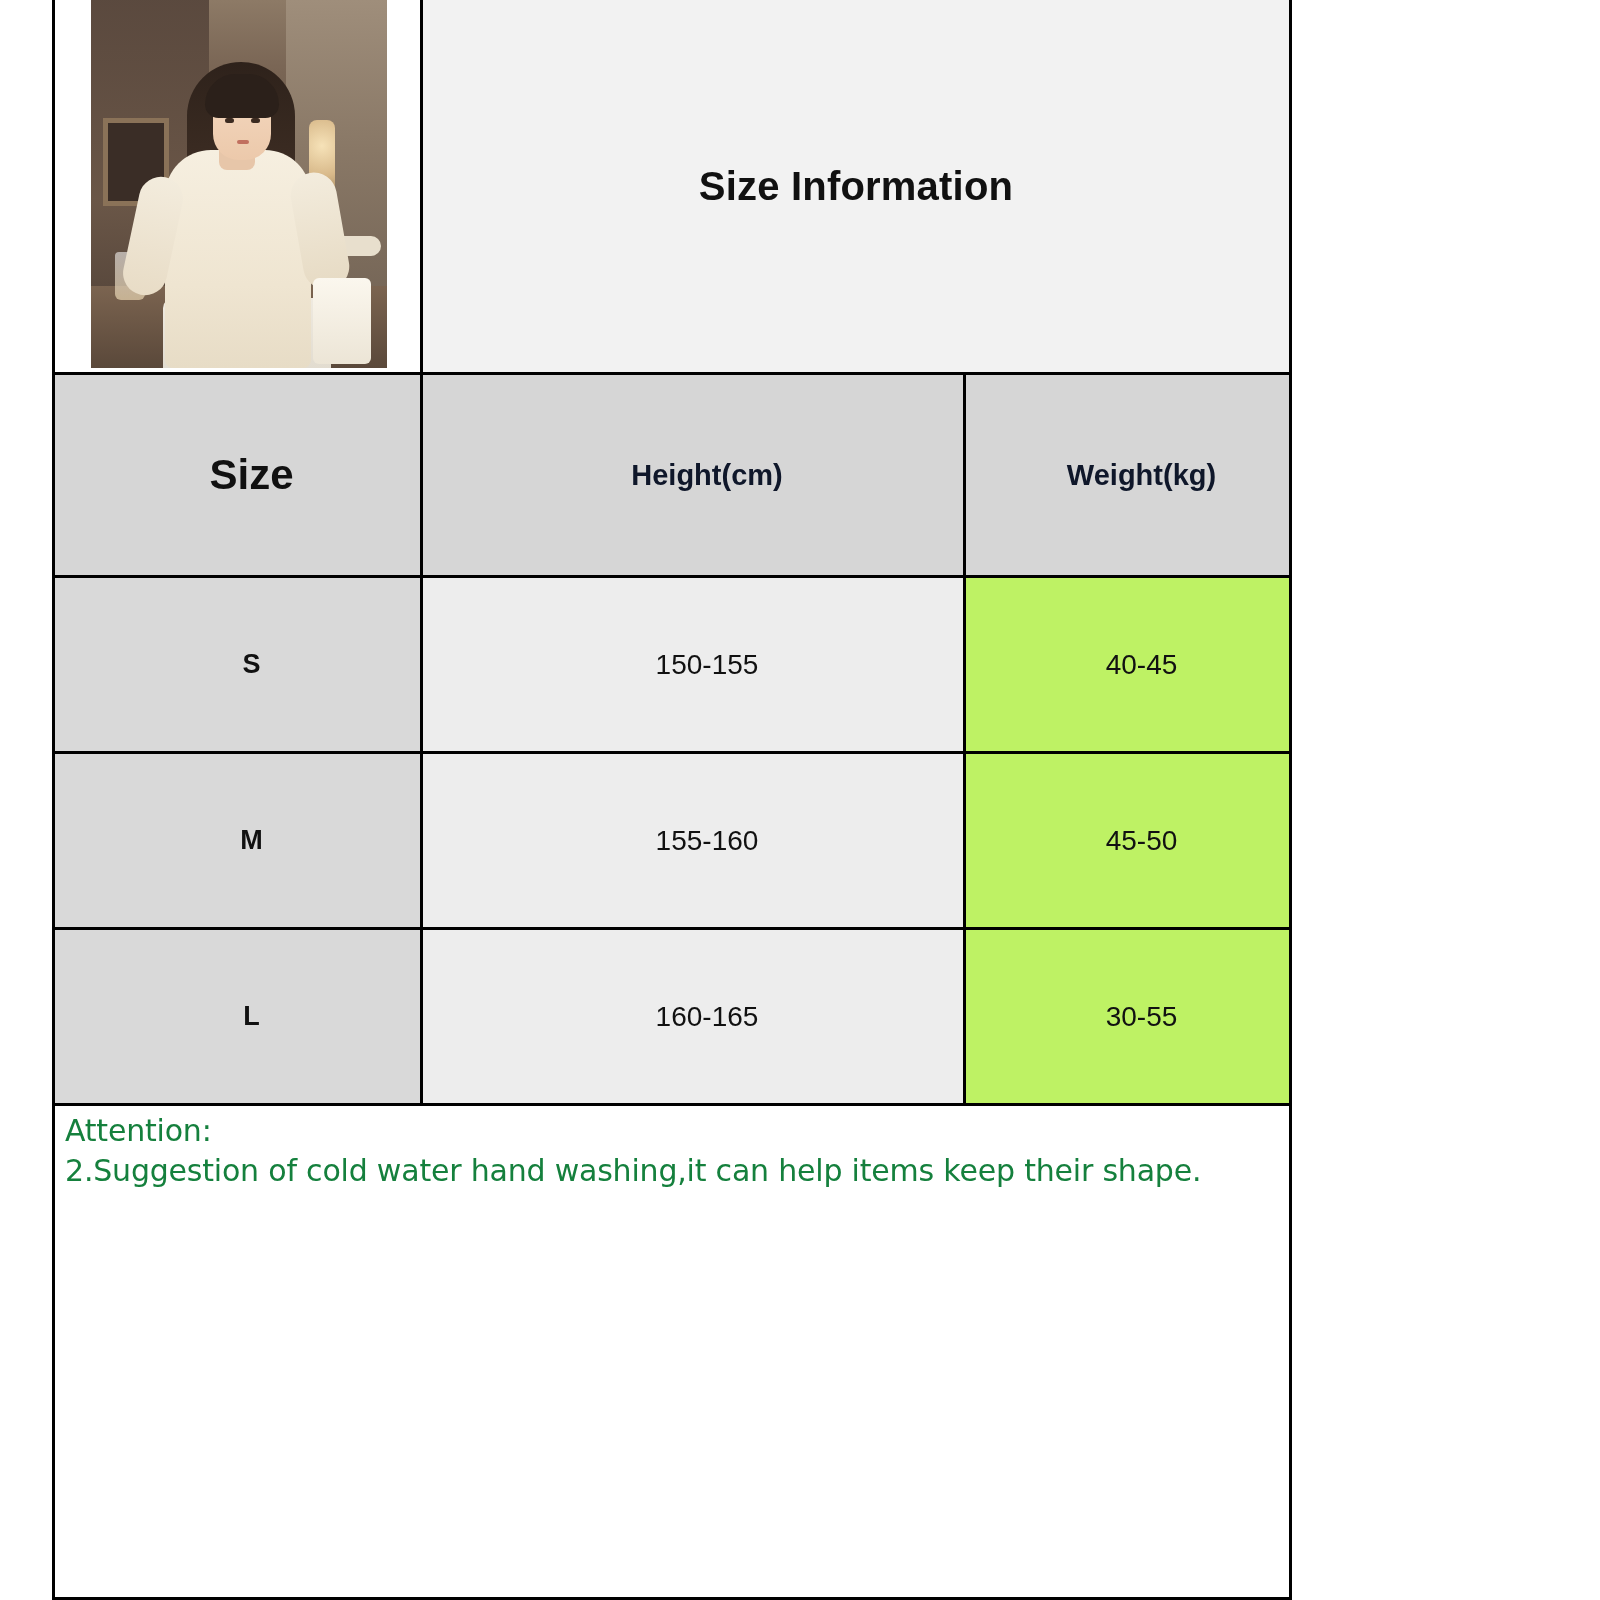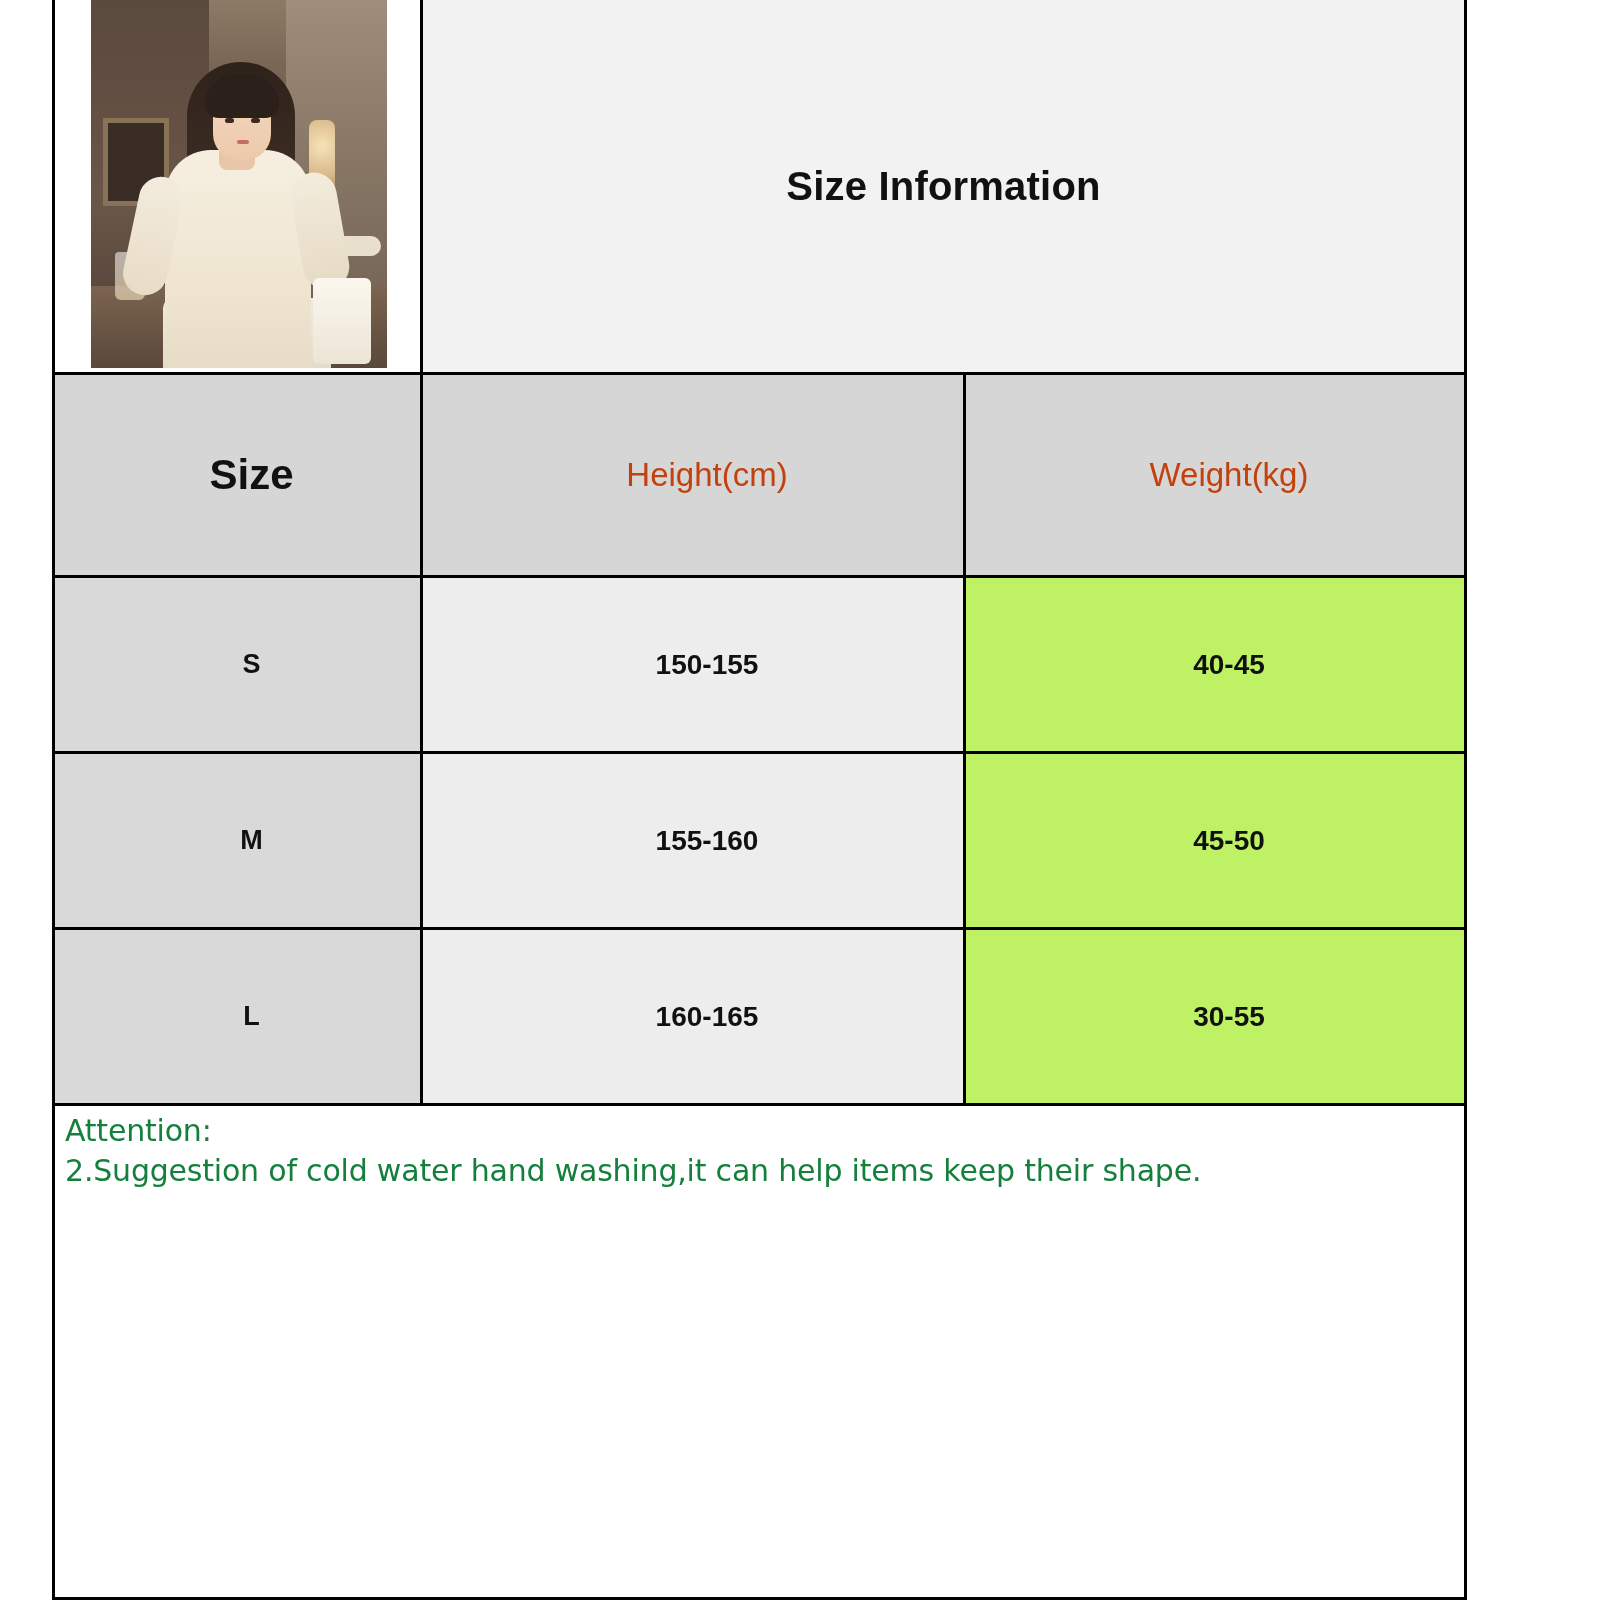--- a/index.html
+++ b/index.html
@@ -16,21 +16,21 @@
   .page {
     position: relative;
     width: 1600px;
     height: 1600px;
     background: #ffffff;
   }
   .chart {
     position: absolute;
     left: 52px;
     top: 0px;
-    width: 1415px;
+    width: 1240px;
     height: 1600px;
     border: 3px solid #000000;
     border-top: none;
     box-sizing: border-box;
     display: flex;
     flex-direction: column;
     background: #f2f2f2;
   }
   
   .top-row {
@@ -229,32 +229,32 @@
   .row.head .c-height,
   .row.head .c-weight {
     background: #d6d6d6;
   }
   .head-size {
     font-size: 42px;
     font-weight: bold;
     color: #111111;
   }
   .head-col {
-    font-size: 33px;
-    font-weight: normal;
-    color: #c2410c;
+    font-size: 29px;
+    font-weight: bold;
+    color: #0f172a;
   }
   .val-size {
     font-size: 27px;
     font-weight: bold;
     color: #111111;
   }
   .val-num {
     font-size: 28px;
-    font-weight: bold;
+    font-weight: normal;
     color: #111111;
   }
   
   .attention {
     flex: 1 1 auto;
     background: #ffffff;
     padding: 6px 14px 0 10px;
     box-sizing: border-box;
   }
   .attention p {

